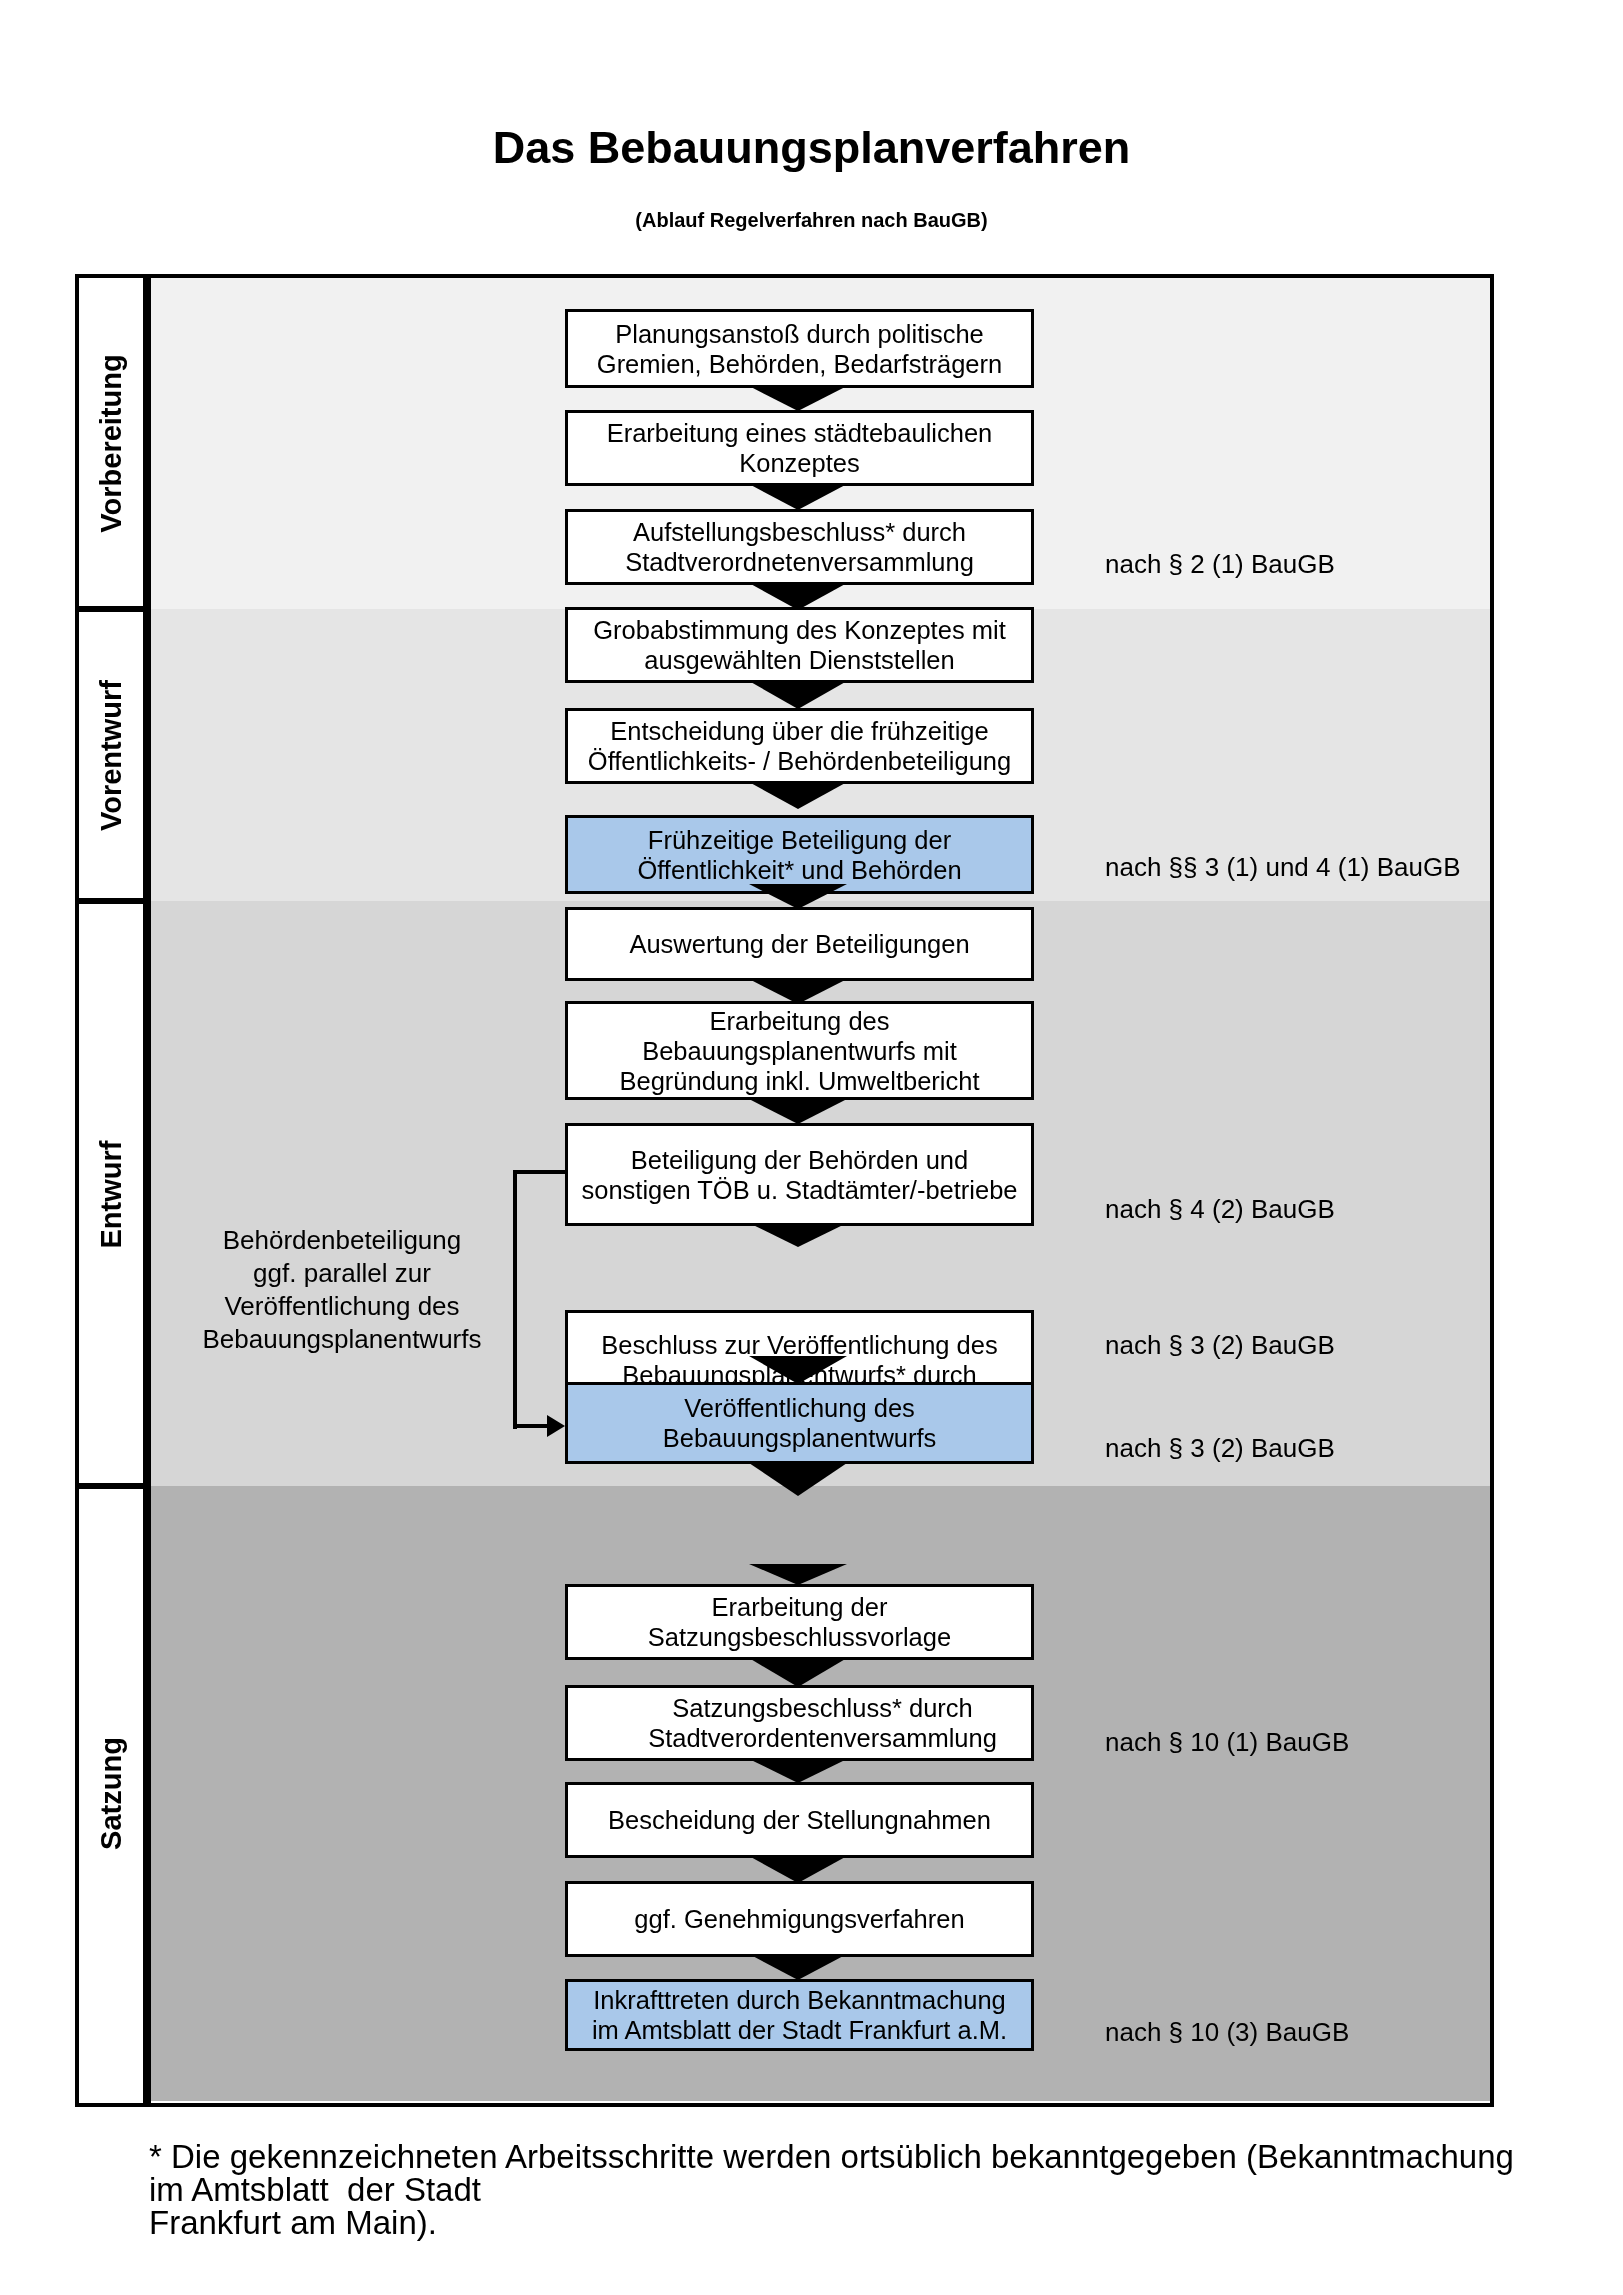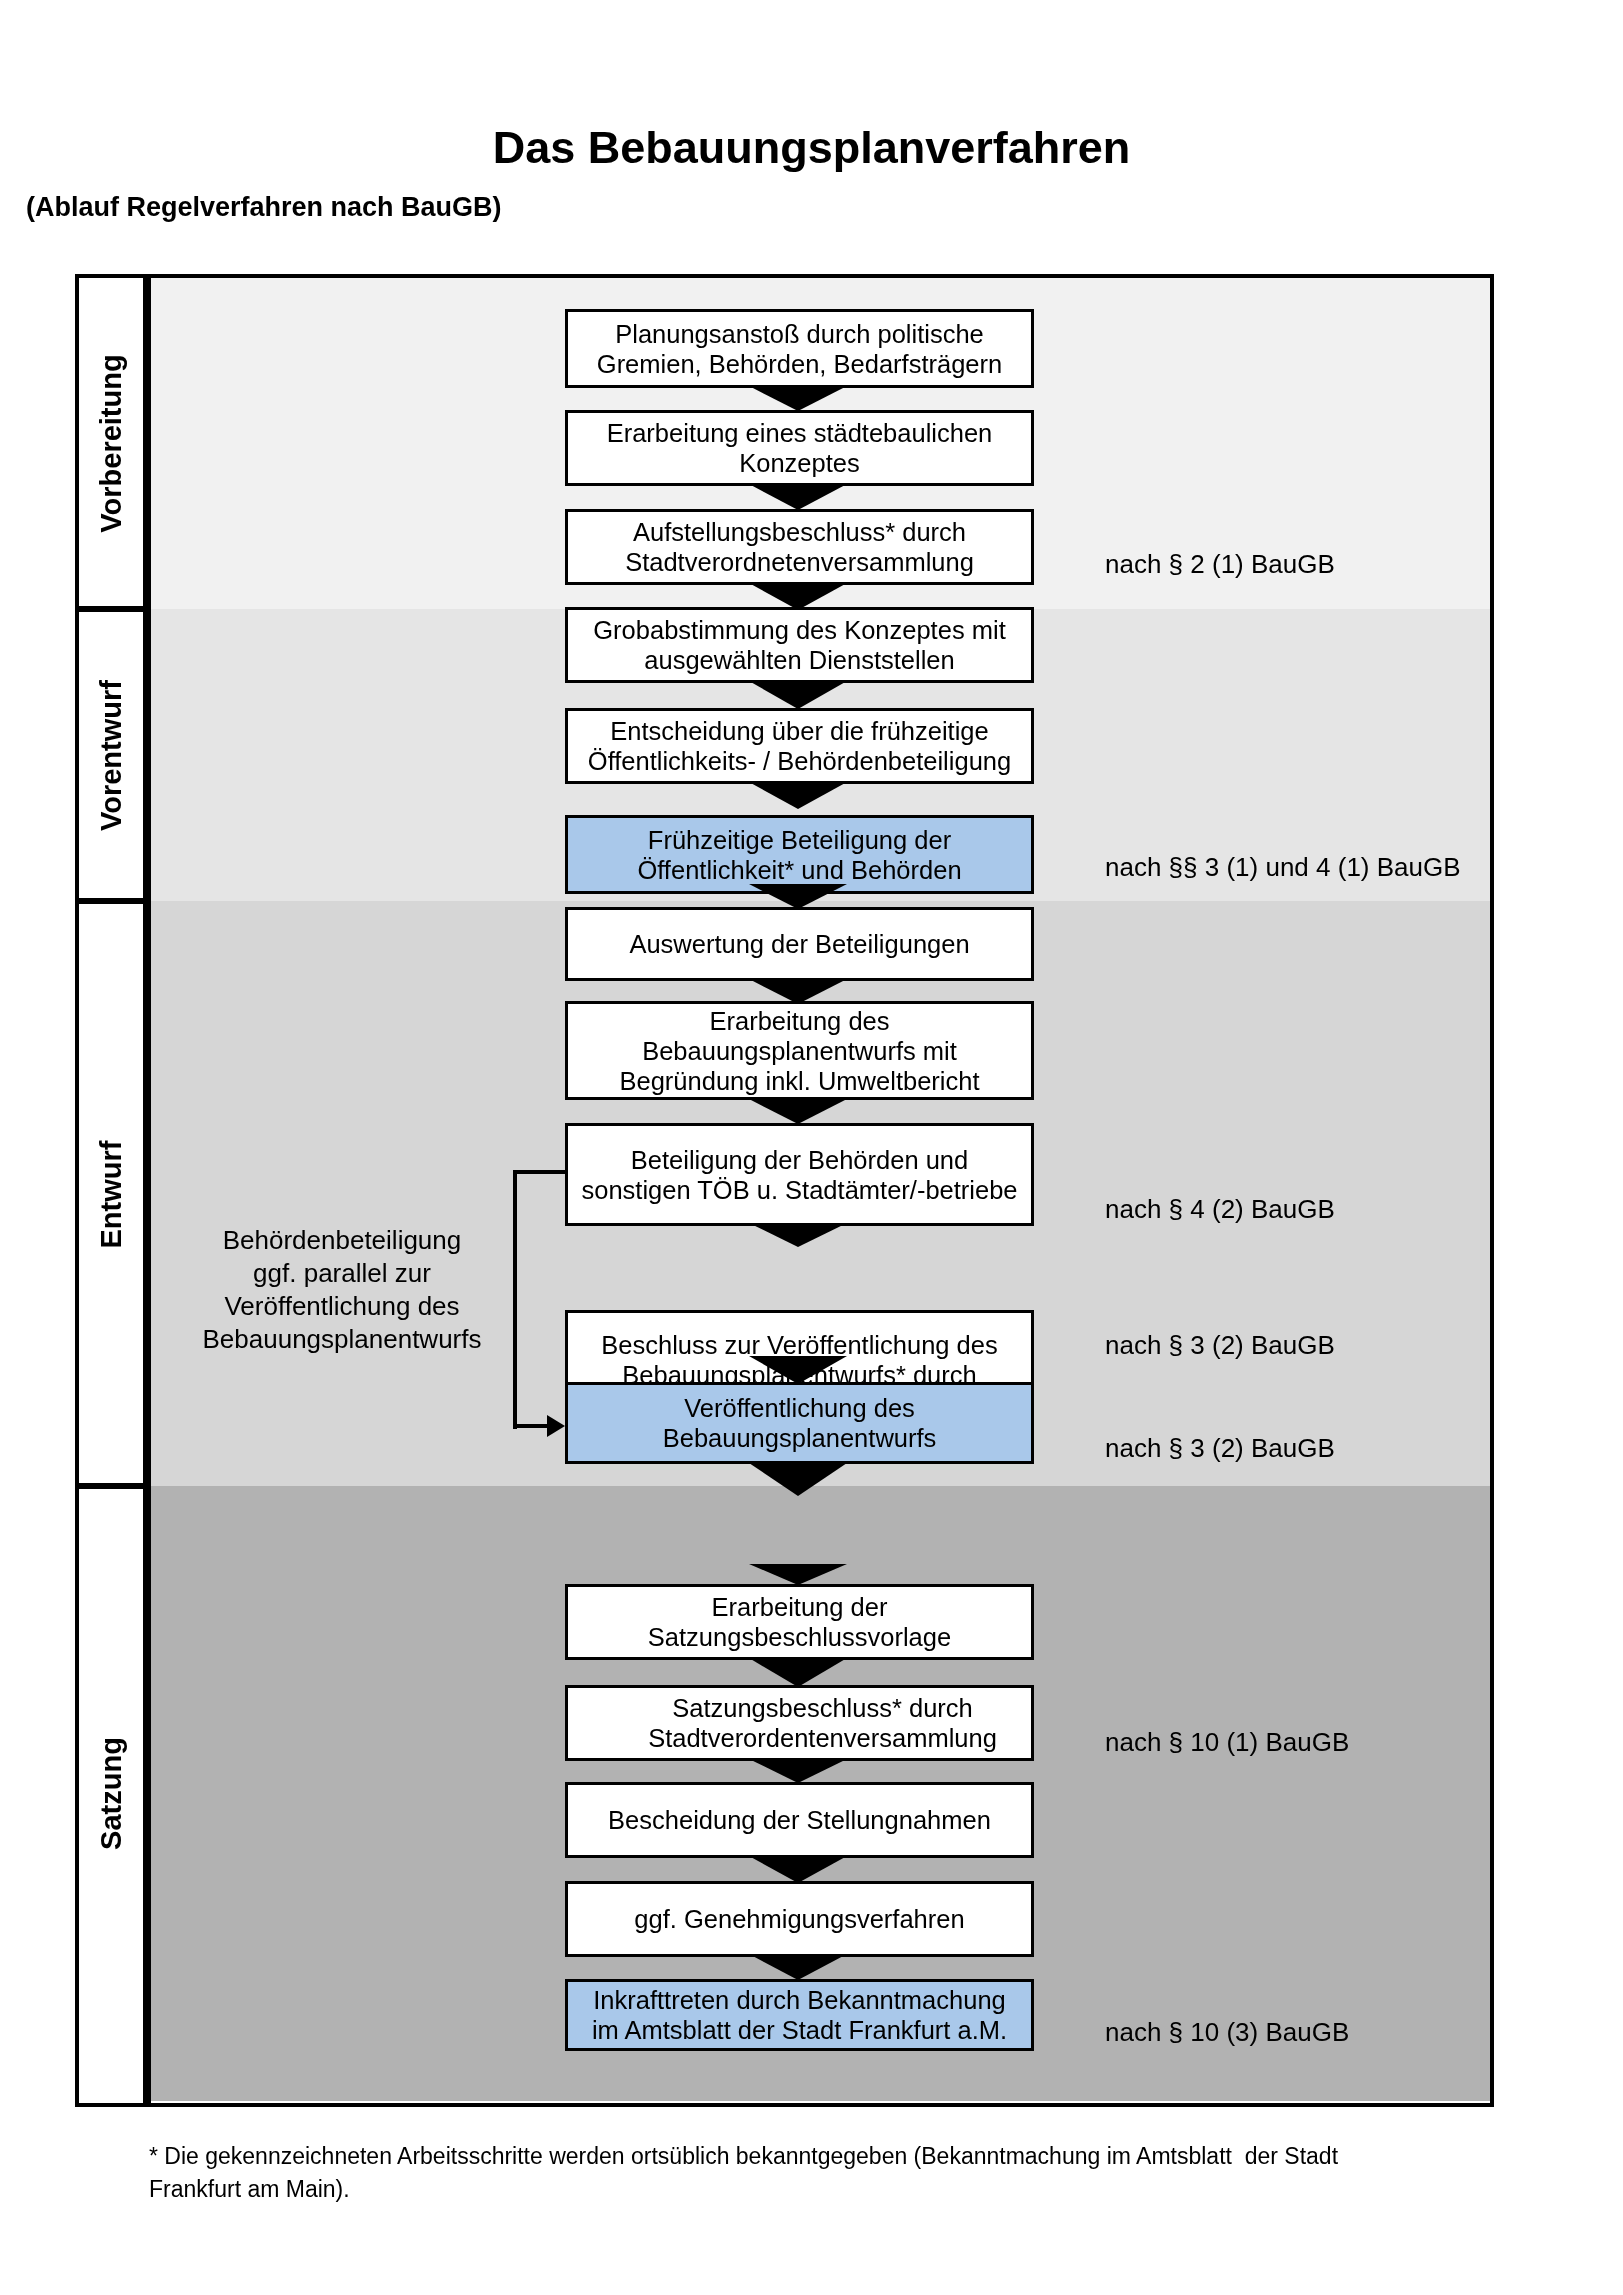--- a/index.html
+++ b/index.html
@@ -2,22 +2,22 @@
 <html style="font-size:10.5px"><head>
 <meta charset="utf-8">
 <style>
   * { margin:0; padding:0; box-sizing:border-box; }
   html,body { background:#ffffff; }
   body { font-family:"Liberation Sans", sans-serif; color:#000; }
   #page { position:relative; width:1623px; height:2295px; background:#fff; overflow:hidden; }
 
   .title { position:absolute; top:122px; left:26px; width:1571px; text-align:center;
            font-size:45px; font-weight:bold; letter-spacing:0; }
-  .subtitle { position:absolute; top:192px; left:26px; width:1571px; text-align:left;
-              font-size:27px; font-weight:bold; }
+  .subtitle { position:absolute; top:209px; left:26px; width:1571px; text-align:center;
+              font-size:20px; font-weight:bold; }
 
   
   .frame { position:absolute; left:75px; top:274px; width:1419px; height:1833px;
            border:4.6px solid #000; background:#fff; }
   .band { position:absolute; left:151px; width:1339px; }
   .band1 { top:278px; height:331px; }
   .band2 { top:609px; height:292px; }
   .band3 { top:901px; height:586px; }
   .band4 { top:1486px; height:615px; }
 
@@ -85,21 +85,21 @@
                font-size:26px; line-height:33px; white-space:pre-line; }
   .conn { position:absolute; background:#000; }
   .conn-v { left:513px; top:1170px; width:3.9px; height:259px; }
   .conn-h-top { left:513px; top:1170px; width:52px; height:3.9px; }
   .conn-h-bot { left:513px; top:1424px; width:37px; height:3.9px; }
   .conn-head { position:absolute; left:547px; top:1415px; width:0; height:0;
                border-top:11px solid transparent; border-bottom:11px solid transparent;
                border-left:18.3px solid #000; background:none; }
 
   .footnote { position:absolute; left:149px; top:2140px; width:1381px;
-              font-size:23px; line-height:33px; white-space:pre-wrap; }
+              font-size:33px; line-height:33px; white-space:pre-wrap; }
 </style>
 </head>
 <body>
 
 <div id="page">
 
   <div class="title">Das Bebauungsplanverfahren</div>
   <div class="subtitle">(Ablauf Regelverfahren nach BauGB)</div>
 
   <div class="frame"></div>

